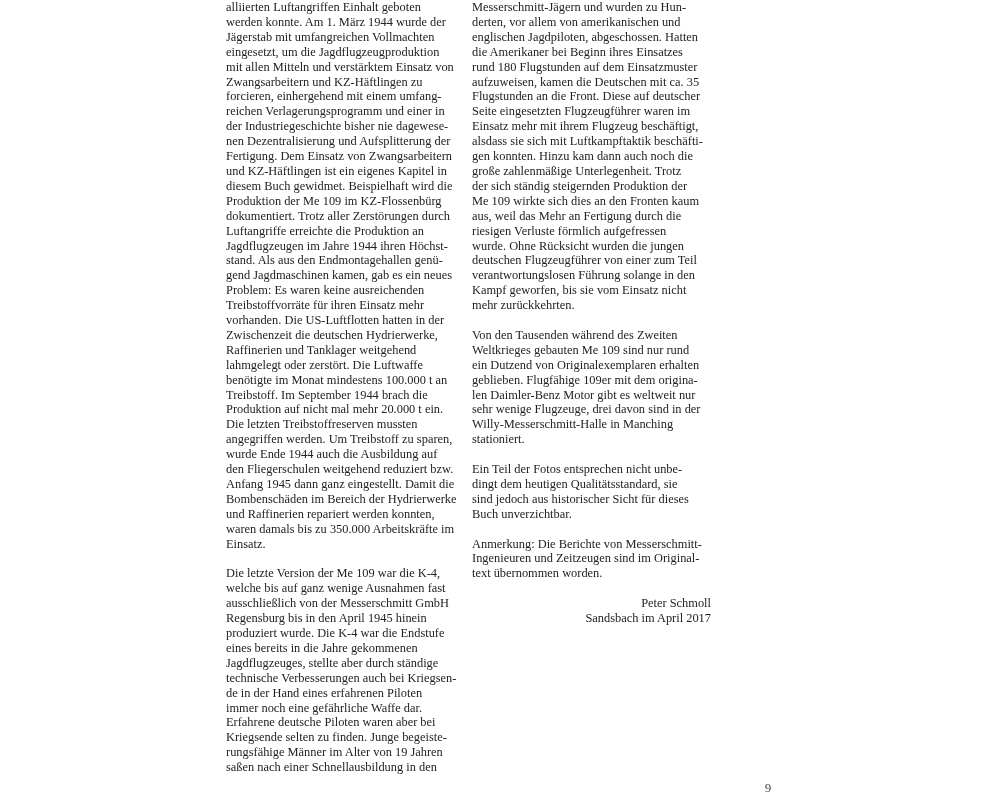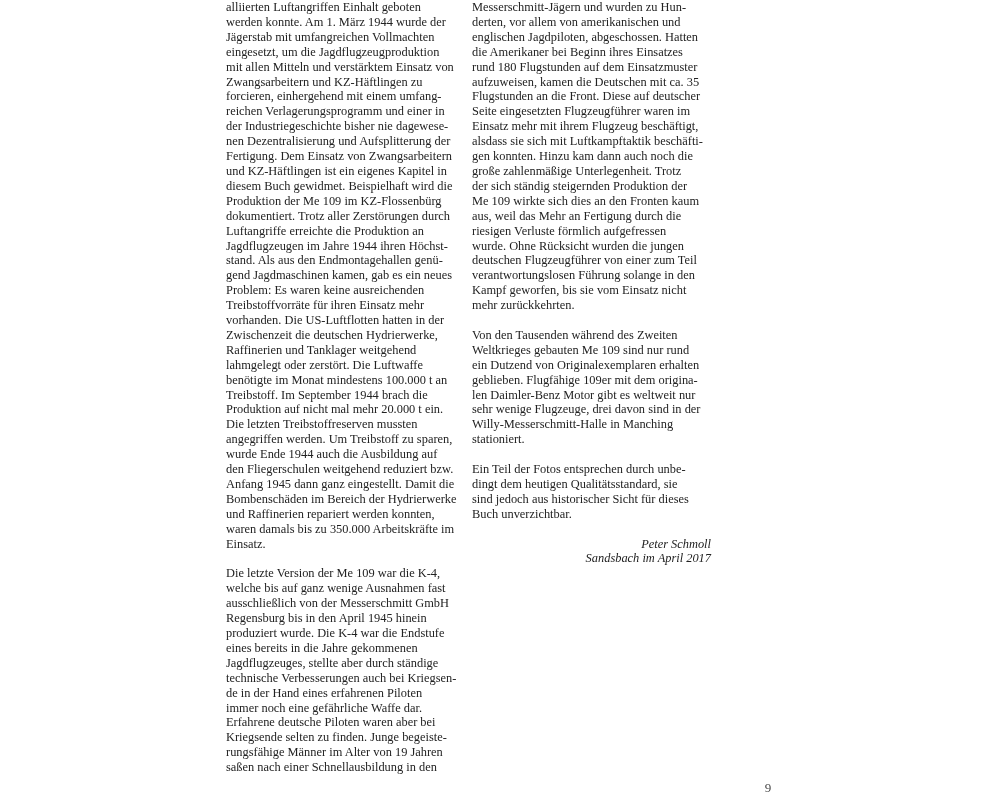--- a/index.html
+++ b/index.html
@@ -26,21 +26,20 @@
   }
   .col-left  { left: 226px; width: 232px; }
   .col-right { left: 472px; width: 239px; }
   .para {
     margin: 0 0 14.9px 0;
     white-space: pre;        
   }
   .signature {
     white-space: pre;
     text-align: right;
-    font-style: italic;
   }
   .page-number {
     position: absolute;
     left: 758px;
     top: 780px;
     width: 20px;
     text-align: center;
     font-size: 13px;
     line-height: 15px;
     color: #4a4a4a;
@@ -130,24 +129,27 @@
 Kampf geworfen, bis sie vom Einsatz nicht
 mehr zurückkehrten.</p>
         <p class="para">Von den Tausenden während des Zweiten
 Weltkrieges gebauten Me 109 sind nur rund
 ein Dutzend von Originalexemplaren erhalten
 geblieben. Flugfähige 109er mit dem origina-
 len Daimler-Benz Motor gibt es weltweit nur
 sehr wenige Flugzeuge, drei davon sind in der
 Willy-Messerschmitt-Halle in Manching
 stationiert.</p>
-        <p class="para">Ein Teil der Fotos entsprechen durch unbe-
+        <p class="para">Ein Teil der Fotos entsprechen nicht unbe-
 dingt dem heutigen Qualitätsstandard, sie
 sind jedoch aus historischer Sicht für dieses
 Buch unverzichtbar.</p>
+        <p class="para">Anmerkung: Die Berichte von Messerschmitt-
+Ingenieuren und Zeitzeugen sind im Original-
+text übernommen worden.</p>
       </div>
     <div class="signature">Peter Schmoll
 Sandsbach im April 2017</div>
   </div>
 
   <div class="page-number">9</div>
 
 </div>
 
 </body></html>

